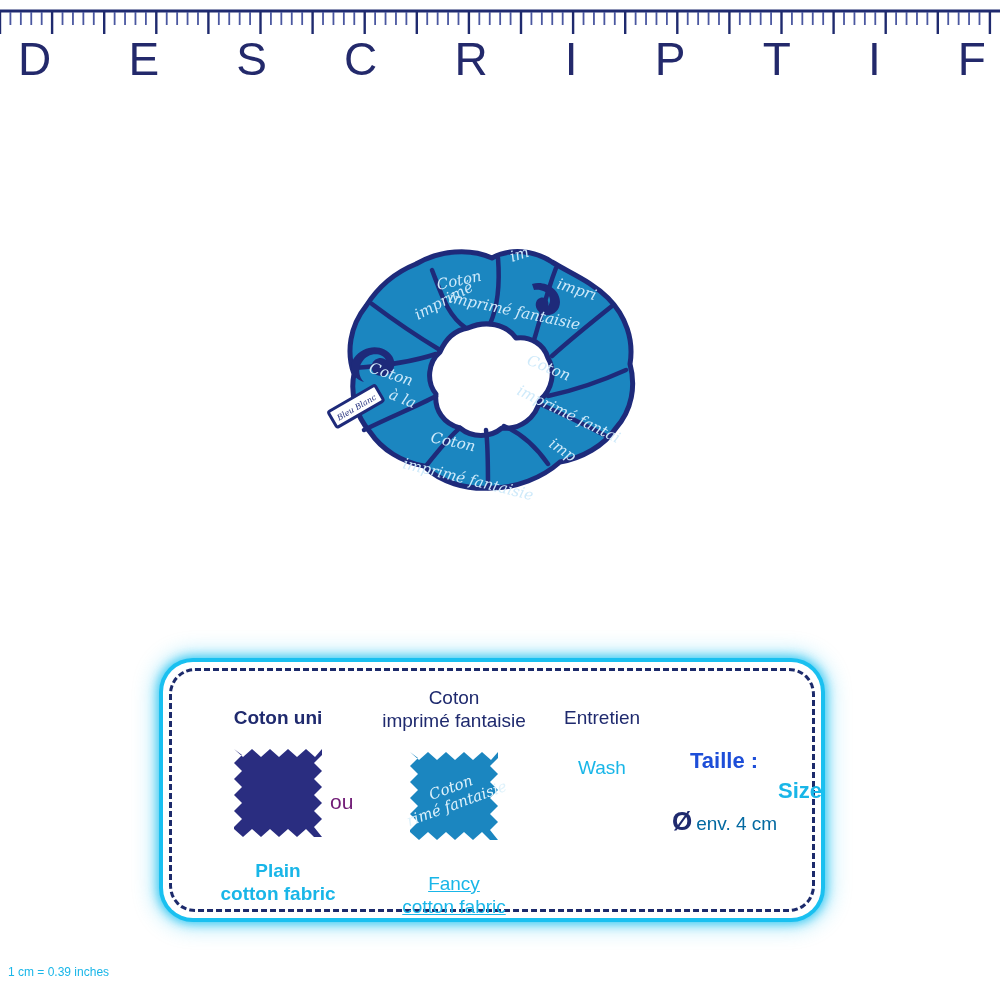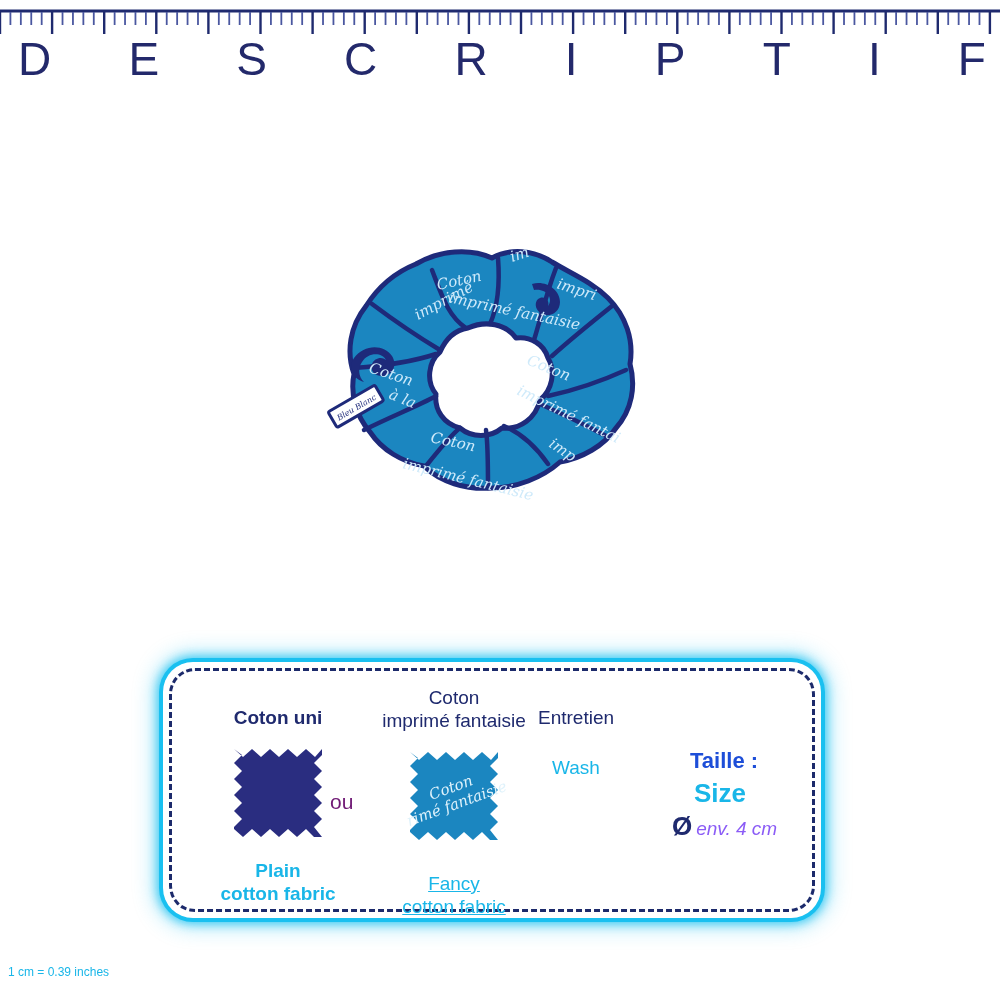--- a/index.html
+++ b/index.html
@@ -147,45 +147,45 @@
     text-align: left;
   }
   #size-fr {
     font-size: 22px;
     font-weight: bold;
     color: #1d4ed8;
     font-family: "Liberation Sans", sans-serif;
     padding-left: 18px;
   }
   #size-en {
-    font-size: 26px;
+    font-size: 22px;
     font-weight: bold;
     color: #19b6e8;
     font-family: "Liberation Sans", sans-serif;
     padding-left: 22px;
     margin-top: 4px;
+    text-align: right;
   }
   #size-value-row {
     display: flex;
     align-items: baseline;
     margin-top: 4px;
   }
   #diameter-icon {
     font-size: 26px;
     font-weight: bold;
     color: #1f2a6e;
     font-family: "Liberation Sans", sans-serif;
     line-height: 1;
   }
   #size-value-text {
     font-size: 19px;
-    color: #8b5cf6;
+    color: #0369a1;
     font-family: "Liberation Sans", sans-serif;
     margin-left: 4px;
-    font-style: italic;
   }
 
   
   #conversion-note {
     position: absolute;
     left: 8px;
     top: 965px;
     font-size: 12px;
     color: #19b6e8;
     font-family: "Liberation Sans", sans-serif;
@@ -404,21 +404,21 @@
     </svg>
     <div class="swatch-script">
       <span>Coton</span>
       <span>rimé fantaisie</span>
     </div>
   </div>
   <div class="col-caption" style="margin-top:24px;text-decoration:underline;">Fancy
 cotton fabric</div>
 </div>
 
-<div class="col" style="left:517px; top:706px; width:118px;">
+<div class="col" style="left:543px; top:706px; width:118px;">
   <div class="col-title">Entretien</div>
   <div class="col-caption" style="margin-top:27px;">Wash</div>
 </div>
 
 <div id="size-block">
   <div id="size-fr">Taille  :</div>
   <div id="size-en">Size</div>
   <div id="size-value-row">
     <span id="diameter-icon">Ø</span>
     <span id="size-value-text">env.  4 cm</span>

